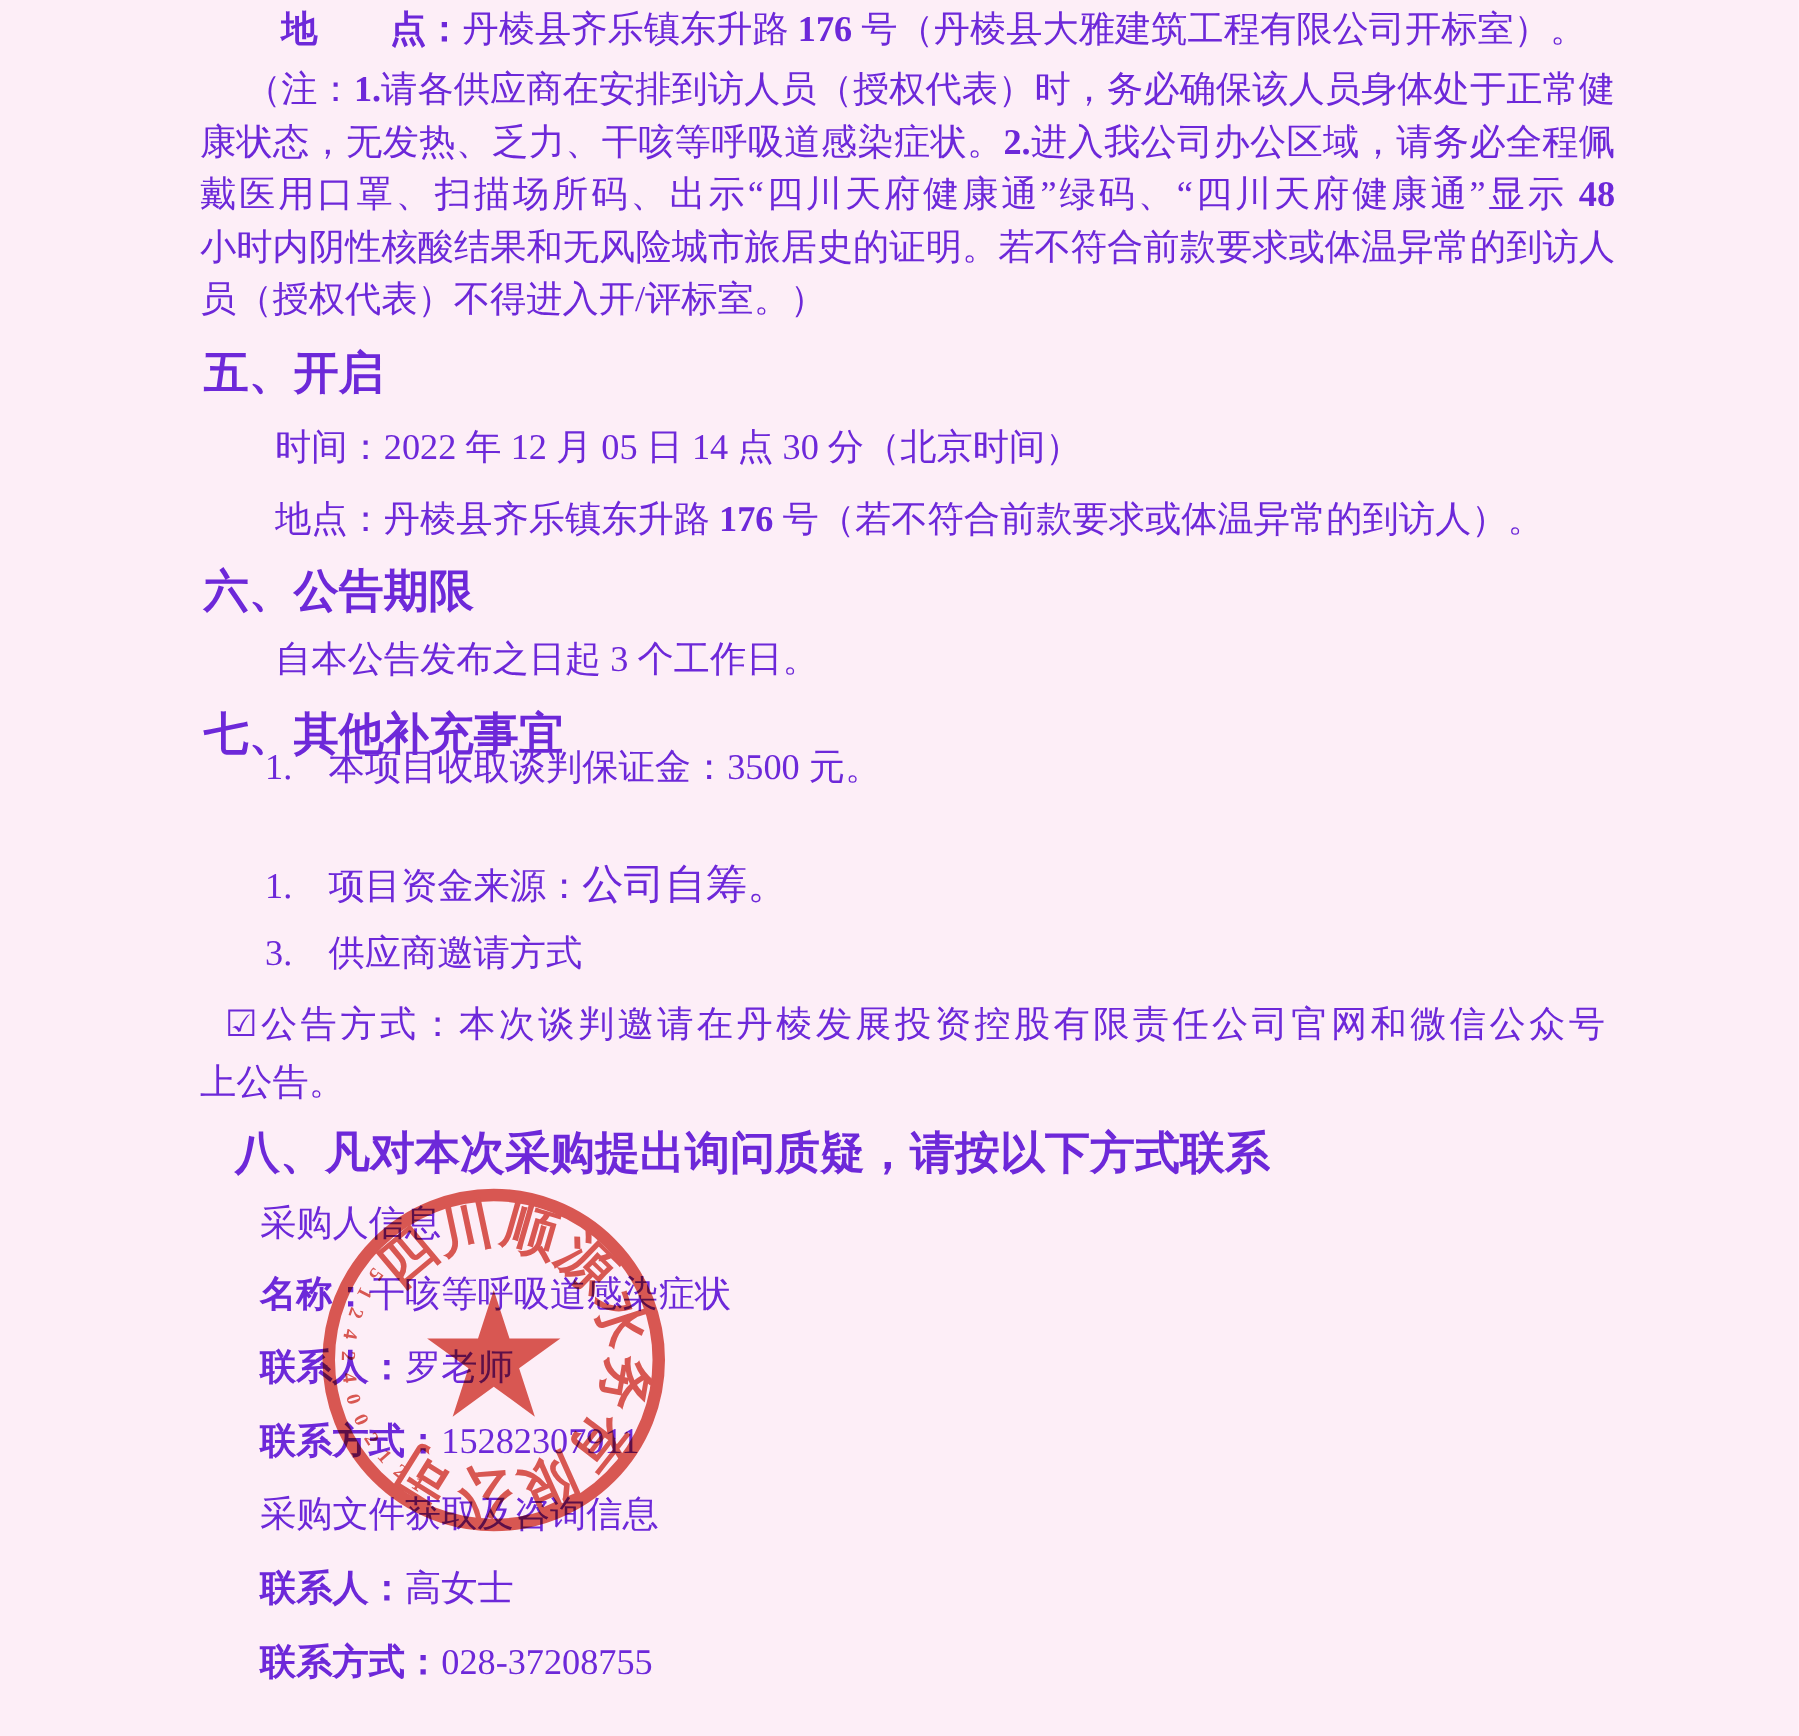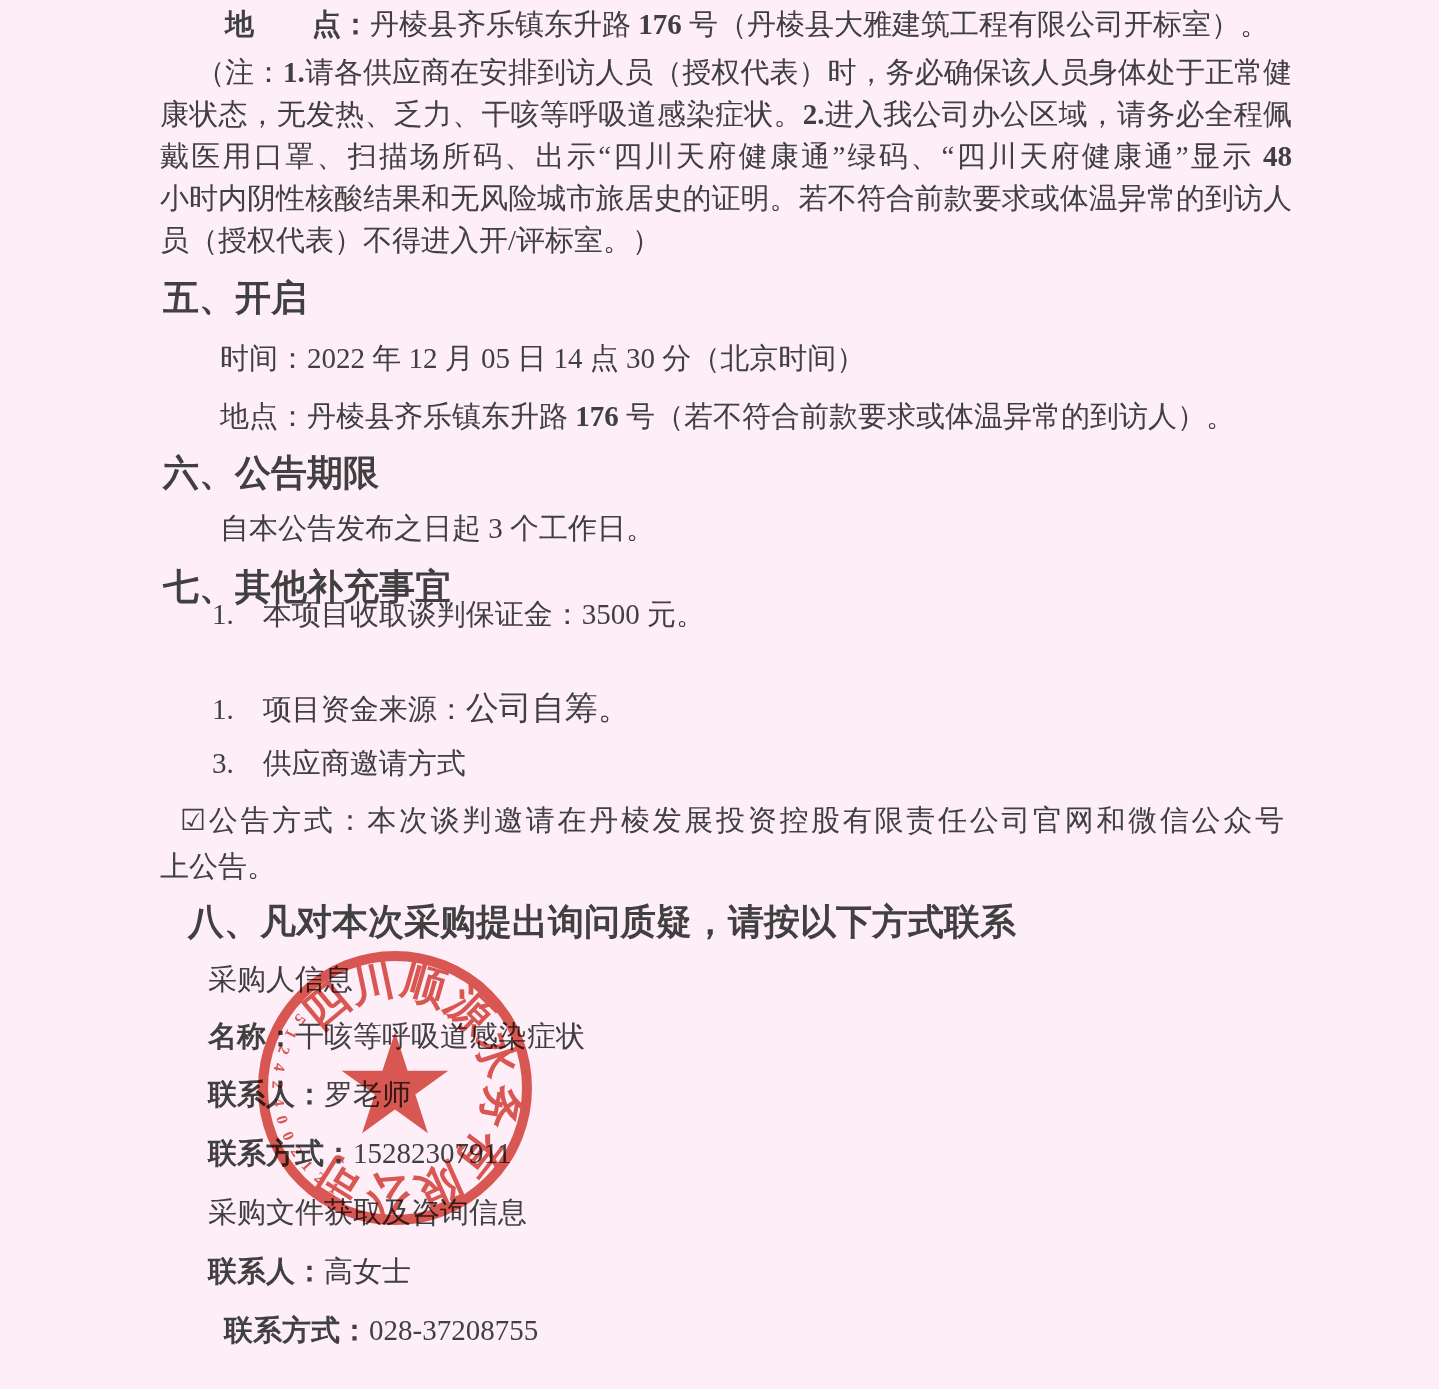--- a/index.html
+++ b/index.html
@@ -36,21 +36,21 @@
   }
   #stamp svg{width:100%;height:100%;}
   #stamp text{
     font-family:"Liberation Serif","DejaVu Serif",serif;
     font-weight:600;
   }
 </style>
 </head>
 <body style="background: rgb(253, 238, 247);">
 
-<div id="doc" style="color: #404040; text-decoration: underline;">
+<div id="doc" style="color: #6d28d9; text-decoration: underline;">
     <div class="line" style="left: 225px; top: 6px;"><span class="b">地　　点：</span><span>丹棱县齐乐镇东升路 </span><span class="b">176</span><span> 号（丹棱县大雅建筑工程有限公司开标室）。</span></div>
     <div class="line justify" style="left: 196px; top: 54px; width: 1096px;"><span>（注：</span><span class="b">1.</span><span>请各供应商在安排到访人员（授权代表）时，务必确保该人员身体处于正常健</span></div>
     <div class="line justify" style="left: 160px; top: 96px; width: 1132px;"><span>康状态，无发热、乏力、干咳等呼吸道感染症状。</span><span class="b">2.</span><span>进入我公司办公区域，请务必全程佩</span></div>
     <div class="line justify" style="left: 160px; top: 138px; width: 1132px;"><span>戴医用口罩、扫描场所码、出示“四川天府健康通”绿码、“四川天府健康通”显示 </span><span class="b">48</span></div>
     <div class="line" style="left: 160px; top: 222px;"><span>员（授权代表）不得进入开/评标室。）</span></div>
     <div class="line justify" style="left: 160px; top: 180px; width: 1132px;"><span>小时内阴性核酸结果和无风险城市旅居史的证明。若不符合前款要求或体温异常的到访人</span></div>
     <div class="line h" style="left: 163px; top: 280px;"><span class="b">五、开启</span></div>
     <div class="line" style="left: 220px; top: 340px;"><span>时间：2022 年 12 月 05 日 14 点 30 分（北京时间）</span></div>
     <div class="line" style="left: 220px; top: 398px;"><span>地点：丹棱县齐乐镇东升路 </span><span class="b">176</span><span> 号（若不符合前款要求或体温异常的到访人）。</span></div>
     <div class="line h" style="left: 163px; top: 455px;"><span class="b">六、公告期限</span></div>
@@ -61,21 +61,21 @@
     <div class="line" style="left: 212px; top: 745px;"><span>3.　供应商邀请方式</span></div>
     <div class="line justify" style="left: 180px; top: 802px; width: 1104px;"><span>☑</span><span>公告方式：本次谈判邀请在丹棱发展投资控股有限责任公司官网和微信公众号</span></div>
     <div class="line" style="left: 160px; top: 848px;"><span>上公告。</span></div>
     <div class="line h" style="left: 188px; top: 904px;"><span class="b">八、凡对本次采购提出询问质疑，请按以下方式联系</span></div>
     <div class="line" style="left: 208px; top: 961px;"><span>采购人信息</span></div>
     <div class="line" style="left: 208px; top: 1018px;"><span class="b">名称：</span><span>干咳等呼吸道感染症状</span></div>
     <div class="line" style="left: 208px; top: 1076px;"><span class="b">联系人：</span><span>罗老师</span></div>
     <div class="line" style="left: 208px; top: 1135px;"><span class="b">联系方式：</span><span>15282307911</span></div>
     <div class="line" style="left: 208px; top: 1194px;"><span>采购文件获取及咨询信息</span></div>
     <div class="line" style="left: 208px; top: 1253px;"><span class="b">联系人：</span><span>高女士</span></div>
-    <div class="line" style="left: 208px; top: 1312px; margin-left: 16px;"><span class="b">联系方式：</span><span>028-37208755</span></div>
+    <div class="line" style="left: 208px; top: 1312px;"><span class="b">联系方式：</span><span>028-37208755</span></div>
   </div>
 
 <div id="stamp" style="left: 245px; top: 938px;">
   <svg id="stamp-svg" viewBox="-150 -150 300 300">
       <circle cx="0" cy="0" r="132" fill="none" stroke="#d5463c" stroke-width="10"></circle>
       <text transform="translate(-68.8,-82.0) rotate(-40.0)" text-anchor="middle" dominant-baseline="central" font-size="44" fill="#d5463c">四</text>
       <text transform="translate(-22.2,-104.7) rotate(-12.0)" text-anchor="middle" dominant-baseline="central" font-size="44" fill="#d5463c">川</text>
       <text transform="translate(29.5,-102.9) rotate(16.0)" text-anchor="middle" dominant-baseline="central" font-size="44" fill="#d5463c">顺</text>
       <text transform="translate(74.3,-77.0) rotate(44.0)" text-anchor="middle" dominant-baseline="central" font-size="44" fill="#d5463c">源</text>
       <text transform="translate(101.8,-33.1) rotate(72.0)" text-anchor="middle" dominant-baseline="central" font-size="44" fill="#d5463c">水</text>

